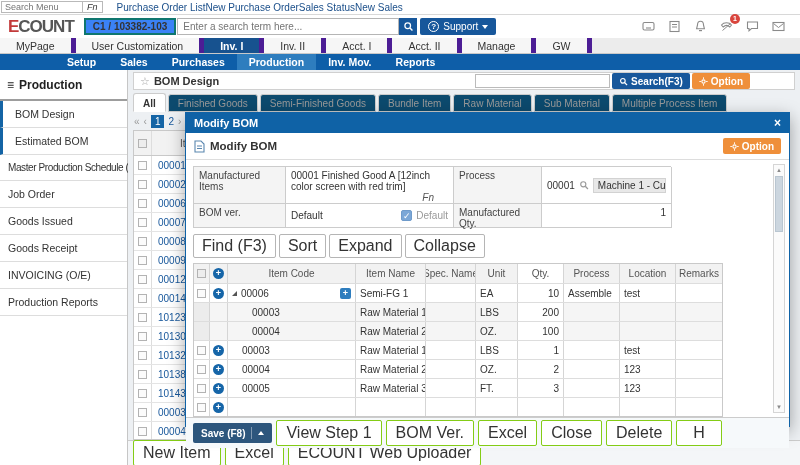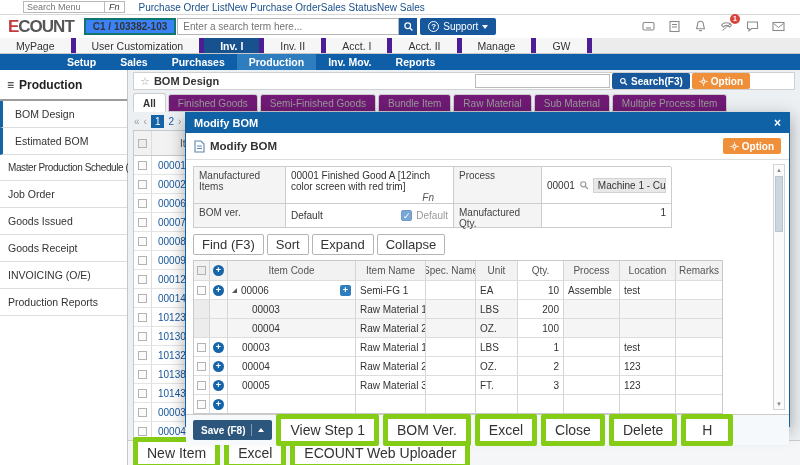--- a/index.html
+++ b/index.html
@@ -1,20 +1,20 @@
 <!DOCTYPE html>
 <html><head>
 <meta charset="utf-8">
 <style>
   * { margin:0; padding:0; box-sizing:border-box; }
   body { font-family:"Liberation Sans", sans-serif; background:#fff; }
   .stage { position:relative; width:800px; height:465px; overflow:hidden; background:#fff; font-family:"Liberation Sans", sans-serif; }
 
   
-  .utilbar { position:absolute; left:0; top:0; right:0; height:15px; background:#fff; border-bottom:1px solid #d8d8d8; display:flex; align-items:center; padding-left:23px; font-size:10px; }
+  .utilbar { position:absolute; left:0; top:0; right:0; height:15px; background:#fff; border-bottom:1px solid #d8d8d8; display:flex; align-items:center; padding-left:1px; font-size:10px; }
   .utilbar input { width:82px; height:12px; border:1px solid #b9b9b9; font-size:9px; padding:0 3px; color:#555; font-family:"Liberation Sans",sans-serif; }
   .fn-box { border:1px solid #b9b9b9; border-left:none; height:12px; padding:0 4px; font-style:italic; font-size:9px; line-height:11px; color:#333; background:#fff; }
   .util-links { display:flex; gap:0; margin-left:14px; }
   .util-links span { color:#1b4f8a; font-size:10px; cursor:pointer; }
 
   
   .topbar { position:absolute; left:0; top:15px; right:0; height:23px; background:#fff; display:flex; align-items:center; padding:0 8px; }
   .logo { font-size:17px; font-weight:bold; letter-spacing:-1px; color:#565656; margin-right:10px; }
   .logo .e { color:#c23a3a; }
   .company-box { border:2px solid #0f766e; background:#3b82f6; font-size:10px; font-weight:bold; color:#333; padding:1px 7px; margin-right:1px; white-space:nowrap; }
@@ -49,39 +49,39 @@
   .content { position:absolute; left:128px; top:70px; right:0; bottom:0; background:#edf0f3; }
   .page-header { position:absolute; left:5px; top:2px; right:5px; height:18px; background:#fff; border:1px solid #d0d0d0; display:flex; align-items:center; padding:0 6px; font-size:11px; }
   .star { color:#a9a9a9; margin-right:4px; font-size:11px; }
   .pg-title { font-weight:bold; color:#333; }
   .hdr-controls { margin-left:auto; margin-right:38px; display:flex; align-items:center; gap:2px; }
   .hdr-controls input { width:135px; height:14px; border:1px solid #bbb; font-size:10px; padding:0 3px; }
   .btn-search { background:#17579b; color:#fff; border:none; border-radius:2px; font-size:10px; font-weight:bold; height:16px; padding:0 7px; display:flex; align-items:center; gap:3px; cursor:pointer; }
   .btn-option { background:#ef8f3a; color:#fff; border:none; border-radius:2px; font-size:10px; font-weight:bold; height:16px; padding:0 7px; display:flex; align-items:center; gap:3px; cursor:pointer; }
 
   .cat-tabs { position:absolute; left:5px; top:22px; right:5px; height:20px; display:flex; align-items:flex-end; }
-  .ctab { font-size:10px; color:#999; background:#701a75; border:1px solid #ccc; border-radius:3px 3px 0 0; padding:3px 9px 2px; margin-right:2px; cursor:pointer; white-space:nowrap; }
+  .ctab { font-size:10px; color:#999; background:#0c4a6e; border:1px solid #ccc; border-radius:3px 3px 0 0; padding:3px 9px 2px; margin-right:2px; cursor:pointer; white-space:nowrap; }
   .ctab.active { background:#fff; color:#333; font-weight:bold; border-bottom-color:#fff; padding-top:4px; }
 
   .pager { position:absolute; left:6px; top:45px; display:flex; align-items:center; gap:4px; font-size:10px; color:#9a9a9a; }
   .pgno { color:#17579b; cursor:pointer; }
   .pgno.active { background:#1464a5; color:#fff; padding:0 4px; line-height:13px; }
   .pg-arrow { cursor:pointer; }
 
   .list-table { position:absolute; left:5px; top:60px; width:122px; bottom:25px; background:#fff; border:1px solid #c9c9c9; overflow:hidden; }
   .lt-head { height:25px; background:#f2f2f2; border-bottom:1px solid #c9c9c9; display:flex; align-items:center; }
   .lt-cbcol { width:18px; display:flex; justify-content:center; align-items:center; border-right:1px solid #ddd; align-self:stretch; }
   .lt-label { flex:1; text-align:center; font-size:10px; color:#555; }
   .lt-row { height:19px; border-bottom:1px solid #e4e4e4; display:flex; align-items:center; }
   .lt-code { font-size:10px; color:#17579b; padding-left:6px; cursor:pointer; white-space:nowrap; }
   .cb { width:9px; height:9px; border:1px solid #b3b3b3; background:#fbfbfb; display:inline-block; }
   .cb.gray { background:#ededed; }
 
   .bottom-bar { position:absolute; left:0; right:0; bottom:0; height:25px; background:#f4f6f8; border-top:1px solid #ccc; display:flex; align-items:center; padding-left:5px; gap:4px; }
-  .w-btn { background:#fff; border:5px solid #84cc16; border-radius:2px; font-size:14px; color:#333; padding:3px 9px; cursor:pointer; white-space:nowrap;text-align:right; }
+  .w-btn { background:#fff; border:1px solid #84cc16; border-radius:2px; font-size:16px; color:#333; padding:3px 9px; cursor:pointer; white-space:nowrap;text-align:right; }
 
   
   .modal { position:absolute; left:185px; top:112px; width:605px; height:315px; background:#fff; border:1px solid #0f62a6; box-shadow:0 5px 16px rgba(0,0,0,.35); z-index:5; display:flex; flex-direction:column; }
   .m-titlebar { height:20px; background:#0f62a6; color:#fff; font-size:11px; font-weight:bold; display:flex; align-items:center; padding:0 8px; flex:0 0 auto; }
   .m-close { margin-left:auto; cursor:pointer; font-size:12px; line-height:12px; }
   .m-head { height:27px; display:flex; align-items:center; padding:0 8px; border-bottom:1px solid #ddd; flex:0 0 auto; }
   .m-heading { font-size:11.5px; font-weight:bold; color:#333; margin-left:5px; }
   .m-body { flex:1; position:relative; padding:6px 22px 0 7px; }
 
   .ftable { width:478px; display:grid; grid-template-columns:92px 168px 88px 130px; border-left:1px solid #ccc; border-top:1px solid #ccc; font-size:10px; }
@@ -91,21 +91,21 @@
   .r2 { height:24px; }
   .fn-line { text-align:right; font-style:italic; color:#555; padding-right:14px; }
   .proc-cell { display:flex; align-items:center; gap:4px; }
   .ro-box { background:#e8e8e8; border:1px solid #d2d2d2; padding:1px 4px; white-space:nowrap; overflow:hidden; max-width:86px; }
   .bomver-cell { display:flex; align-items:center; justify-content:space-between; }
   .chk-group { display:flex; align-items:center; gap:4px; color:#9a9a9a; }
   .chk-on { width:11px; height:11px; background:#7ba7d7; border:1px solid #6f9bcb; color:#fff; font-size:9px; line-height:10px; text-align:center; border-radius:2px; }
   .num { text-align:right; }
 
   .m-toolbar { margin:6px 0 5px; display:flex; gap:3px; }
-  .t-btn { background:#fff; border:1px solid #b5b5b5; border-radius:2px; font-size:13px; color:#333; padding:2px 8px; cursor:pointer; }
+  .t-btn { background:#fff; border:1px solid #b5b5b5; border-radius:2px; font-size:16px; color:#333; padding:2px 8px; cursor:pointer; }
 
   .grid { width:530px; border:1px solid #c9c9c9; font-size:10px; }
   .grow { display:flex; height:19px; border-top:1px solid #ddd; background:#fff; }
   .grow.head { background:#f2f2f2; border-top:none; }
   .gc { border-right:1px solid #d5d5d5; display:flex; align-items:center; padding:0 4px; color:#333; overflow:hidden; white-space:nowrap; }
   .gc:last-child { border-right:none; }
   .grow.head .gc { justify-content:center; color:#555; }
   .c-cb { width:16px; justify-content:center; padding:0; }
   .c-ci { width:18px; justify-content:center; padding:0; }
   .c-code { width:128px; }

